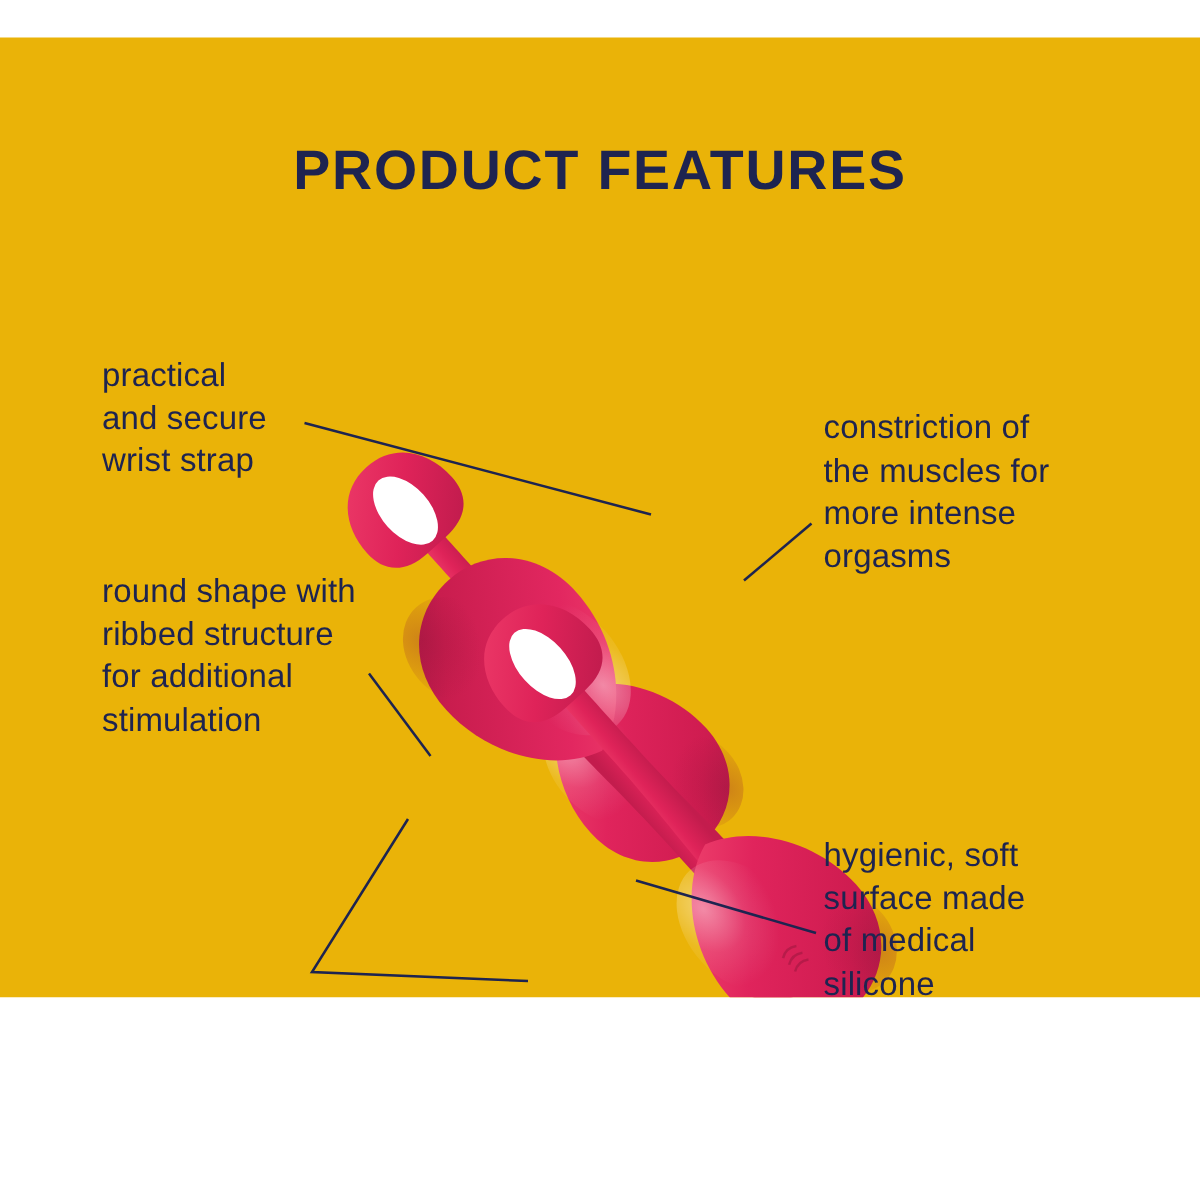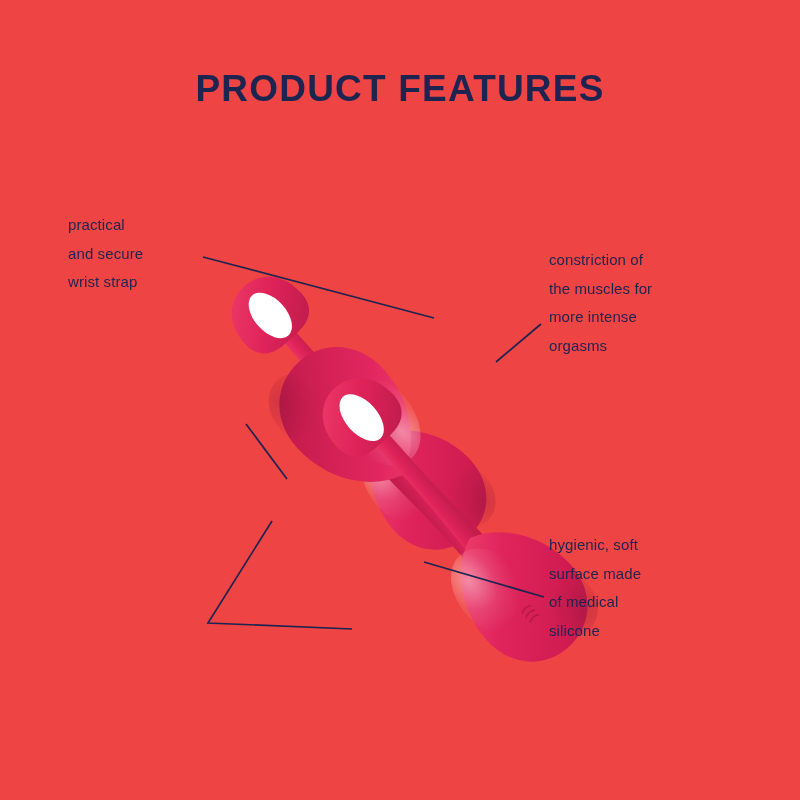--- a/index.html
+++ b/index.html
@@ -7,23 +7,24 @@
     margin: 0;
     padding: 0;
     background: #ffffff;
   }
   body {
     font-family: "Liberation Sans", sans-serif;
   }
   #page {
     position: relative;
     width: 800px;
-    height: 800px;
-    background: #ef4444;
+    height: 640px;
+    background: #eab308;
     overflow: hidden;
+    margin-top: 25px;
   }
 
   
   #page-title {
     position: absolute;
     top: 68px;
     left: 0;
     width: 800px;
     text-align: center;
     font-family: "Liberation Sans", sans-serif;
@@ -31,21 +32,21 @@
     font-weight: bold;
     letter-spacing: 1.2px;
     color: #1e2450;
     white-space: nowrap;
   }
 
   
   .callout {
     position: absolute;
     font-family: "Liberation Sans", sans-serif;
-    font-size: 15px;
+    font-size: 22px;
     line-height: 28.5px;
     font-weight: 500;
     color: #1e2450;
     white-space: pre-line;
     letter-spacing: 0.1px;
   }
   #callout-wrist-strap   { left: 68px;  top: 211px; }
   #callout-round-shape   { left: 68px;  top: 355px; }
   #callout-sizes-weights { left: 68px;  top: 528px; }
   #callout-constriction  { left: 549px; top: 246px; }
@@ -220,20 +221,24 @@
     <line x1="246" y1="424" x2="287" y2="479"></line>
     <polyline points="272,521 208,623 352,629"></polyline>
     <line x1="541" y1="324" x2="496" y2="362"></line>
     <line x1="544" y1="597" x2="424" y2="562"></line>
   </svg>
 
   <div class="callout" id="callout-wrist-strap">practical
 and secure
 wrist strap</div>
 
+  <div class="callout" id="callout-round-shape">round shape with
+ribbed structure
+for additional
+stimulation</div>
 
 
   <div class="callout" id="callout-constriction">constriction of
 the muscles for
 more intense
 orgasms</div>
 
   <div class="callout" id="callout-hygienic">hygienic, soft
 surface made
 of medical

